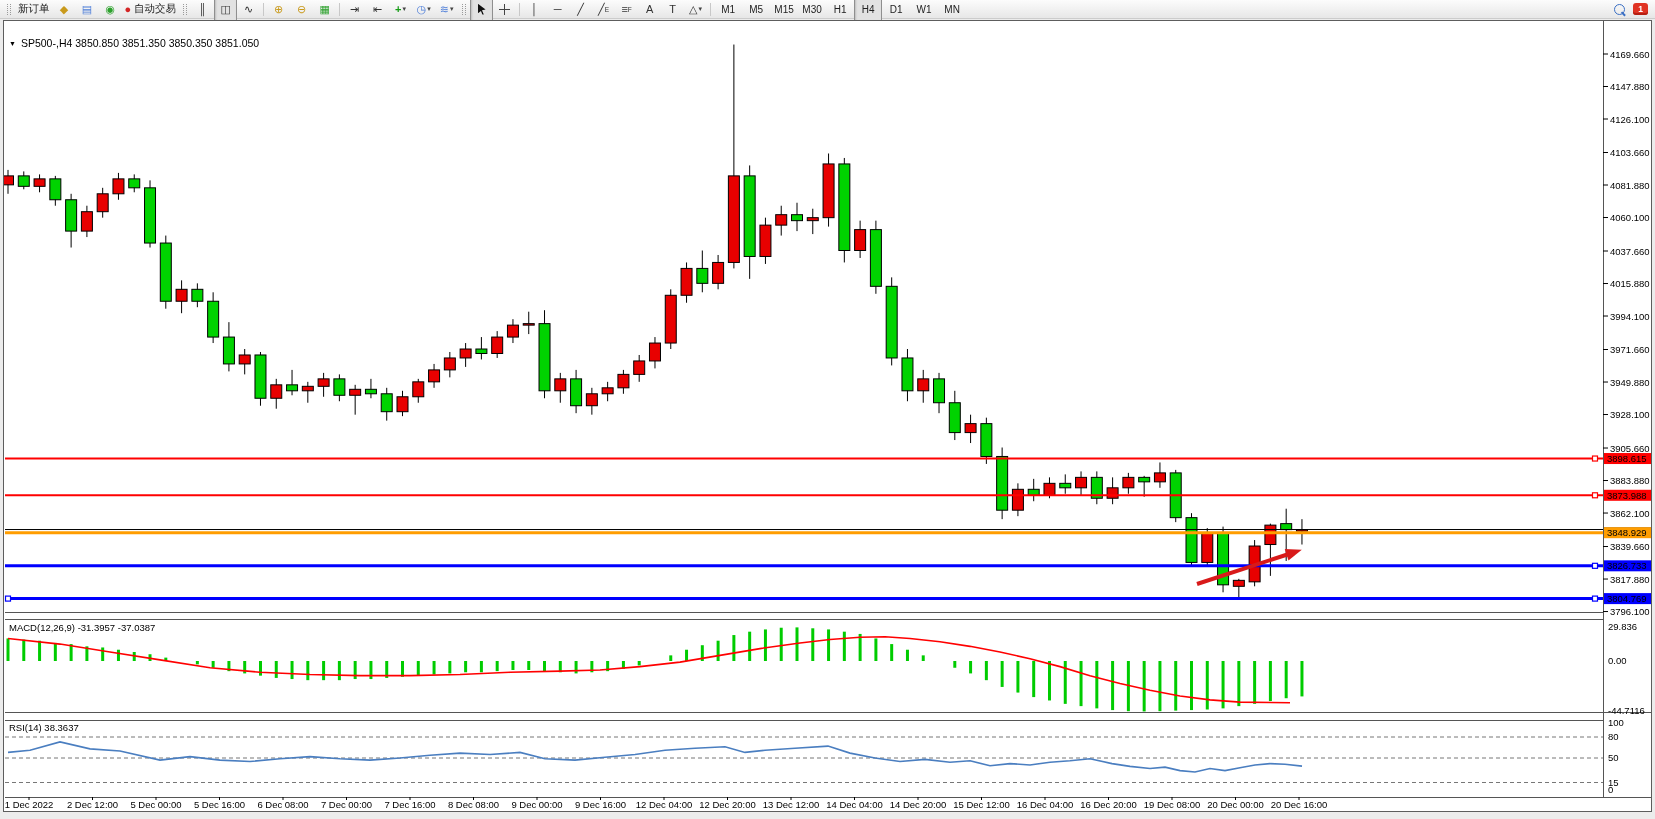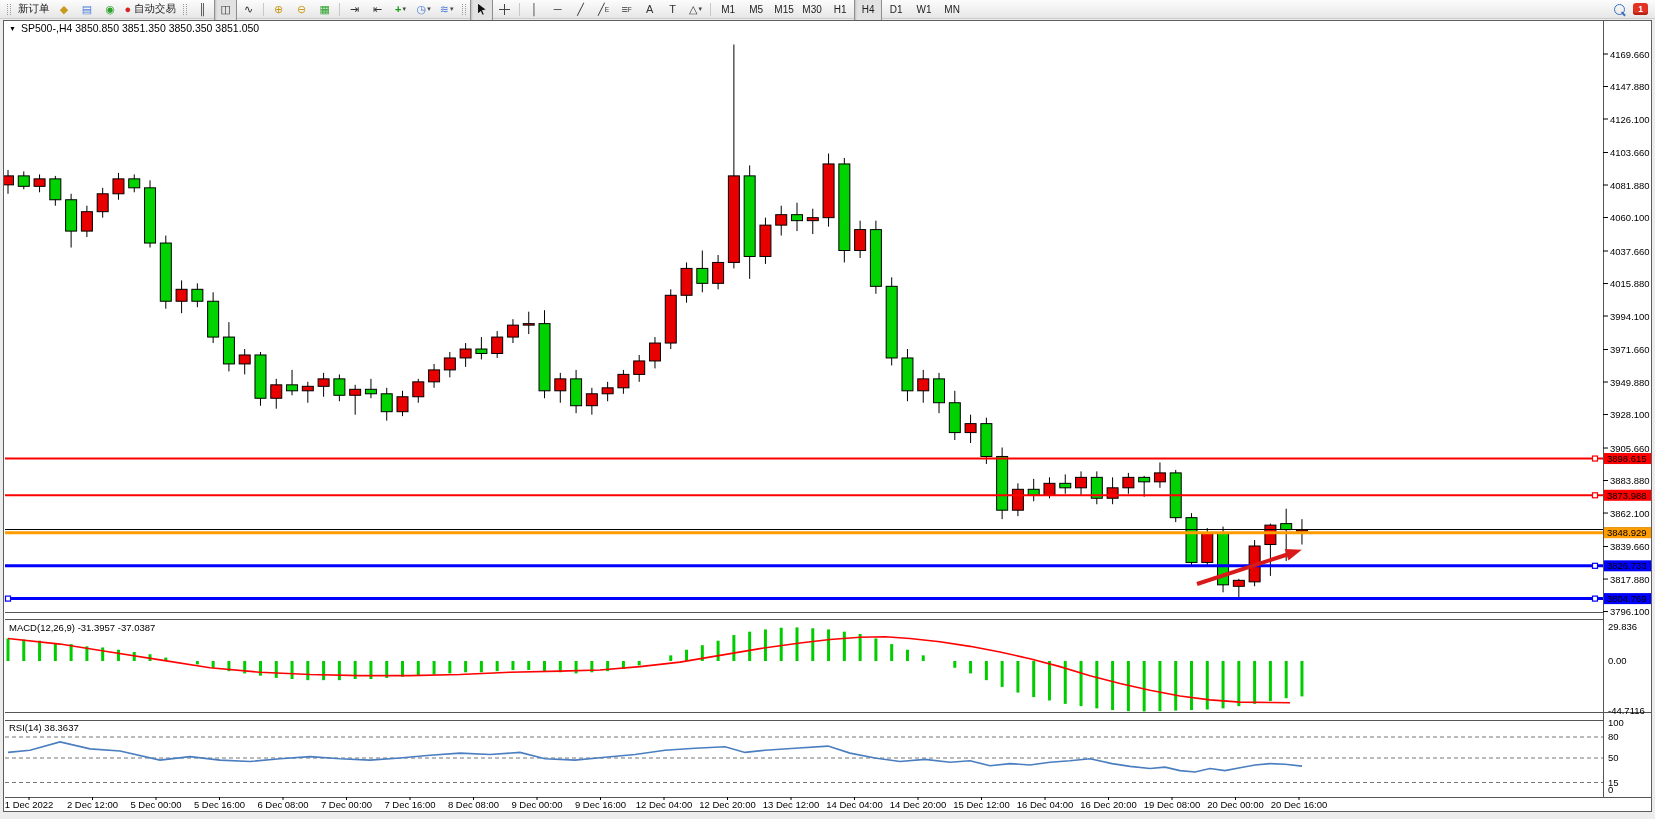--- a/index.html
+++ b/index.html
@@ -28,21 +28,21 @@
   .spacer{flex:1;}
   .magnifier{position:relative;width:9px;height:9px;border:1.5px solid #3a6fc4;border-radius:50%;margin-right:8px;}
   .magnifier:after{content:"";position:absolute;width:5px;height:1.5px;background:#3a6fc4;
       transform:rotate(45deg);left:6px;top:8px;}
   .balloon{width:15px;height:12px;background:#e03323;border-radius:3px;color:#fff;font-size:8.5px;
       display:flex;align-items:center;justify-content:center;font-weight:bold;margin-right:4px;
       box-shadow:inset 0 -2px 0 #b52013;}
   
   .chartwin{position:absolute;left:3px;top:20px;width:1649px;height:792px;background:#fff;
             border:1px solid #5d5d5d;box-sizing:border-box;}
-  .cttl{position:absolute;left:5px;top:1px;font-size:10.5px;color:#000;display:flex;align-items:center;gap:5px;z-index:5;}
+  .cttl{position:absolute;left:5px;top:16px;font-size:10.5px;color:#000;display:flex;align-items:center;gap:5px;z-index:5;}
   .cttl .tri{font-size:7px;}
   svg text{font-family:"Liberation Sans",sans-serif;fill:#000;}
   #csvg{position:absolute;left:0;top:0;}
 </style>
 </head>
 <body>
 
 <div class="toolbar">
   <span class="grip"></span>
   <span class="tb">新订单</span>

